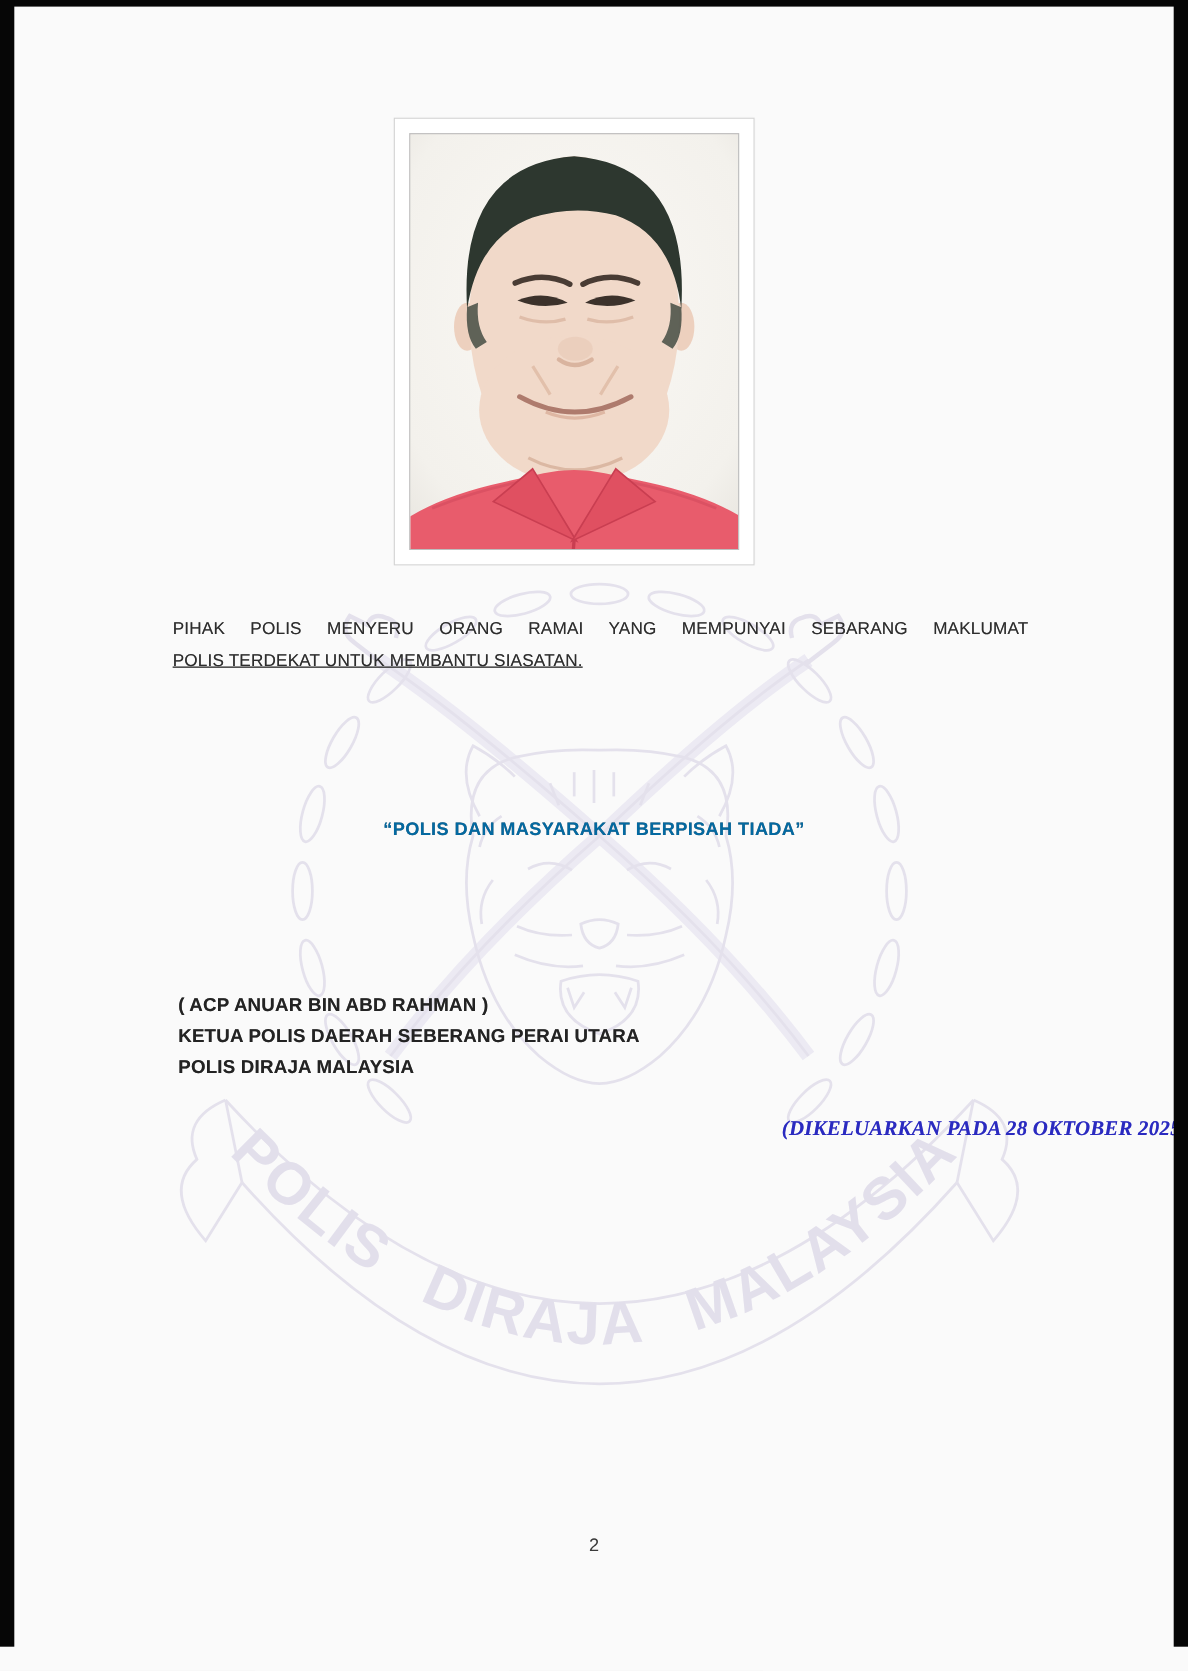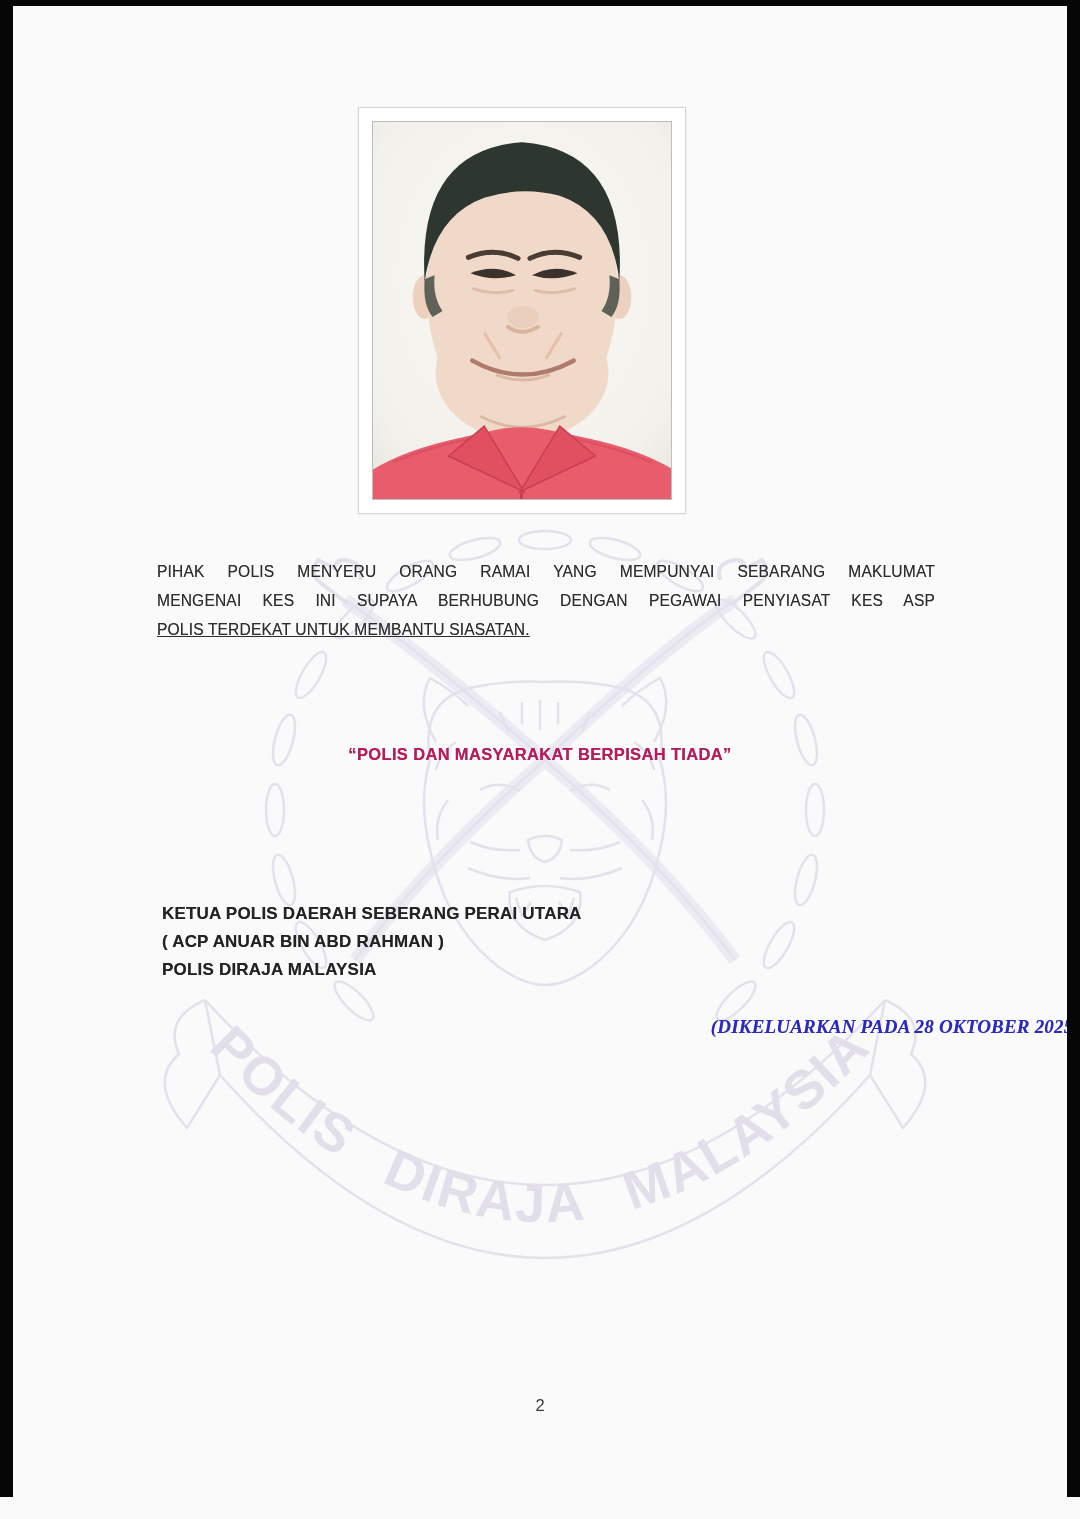--- a/index.html
+++ b/index.html
@@ -42,21 +42,21 @@
     position:absolute;left:157px;top:557px;width:778px;
     font-size:15.6px;line-height:29px;color:var(--body-text);
     letter-spacing:.15px;text-shadow:0 0 .4px rgba(40,40,40,.55);
   }
   .para .jline{text-align:justify;text-align-last:justify;}
   .para .lline{text-align:left;text-decoration:underline;}
 
   .quote{
     position:absolute;left:0;top:745px;width:1080px;text-align:center;
     font-weight:bold;font-size:16.5px;letter-spacing:.35px;
-    color:#be185d;text-shadow:0 0 .4px rgba(35,35,35,.6);
+    color:#0369a1;text-shadow:0 0 .4px rgba(35,35,35,.6);
   }
 
   .sig{
     position:absolute;left:162px;top:900px;width:640px;
     font-weight:bold;font-size:17px;line-height:28px;letter-spacing:.2px;
     color:#232323;text-shadow:0 0 .4px rgba(35,35,35,.6);
   }
 
   .issued{
     position:absolute;left:0;top:1016px;width:1080px;text-align:right;
@@ -203,29 +203,28 @@
           <path d="M 280 342 Q 240 326 200 318" stroke="#d8485c" stroke-width="2.5" fill="none" opacity=".6"></path>
           <path d="M 112 306 L 152 372 L 76 336 Z" fill="#e64e60" stroke="#cf3c50" stroke-width="1.5"></path>
           <path d="M 188 306 L 148 372 L 224 336 Z" fill="#e64e60" stroke="#cf3c50" stroke-width="1.5"></path>
           <path d="M 150 370 L 149 383" stroke="#cf3c50" stroke-width="3"></path>
         </svg>
       </div>
     </div>
 
     <div class="para">
       <div class="jline">PIHAK POLIS MENYERU ORANG RAMAI YANG MEMPUNYAI SEBARANG MAKLUMAT</div>
-      <div class="jline">MENGENAI KES INI SUPAYA BERHUBUNG DENGAN PEGAWAI PENYIASAT KES ASP</div>
       <div class="lline">POLIS TERDEKAT UNTUK MEMBANTU SIASATAN.</div>
     </div>
 
     <div class="quote">“POLIS DAN MASYARAKAT BERPISAH TIADA”</div>
 
     <div class="sig">
+      <div>( ACP ANUAR BIN ABD RAHMAN )</div>
       <div>KETUA POLIS DAERAH SEBERANG PERAI UTARA</div>
-      <div>( ACP ANUAR BIN ABD RAHMAN )</div>
       <div>POLIS DIRAJA MALAYSIA</div>
     </div>
 
     <div class="issued">(DIKELUARKAN PADA 28 OKTOBER 2025)</div>
 
     <div class="pagenum">2</div>
   </div>
 
   <div class="bar bar-top"></div>
   <div class="bar bar-left"></div>

